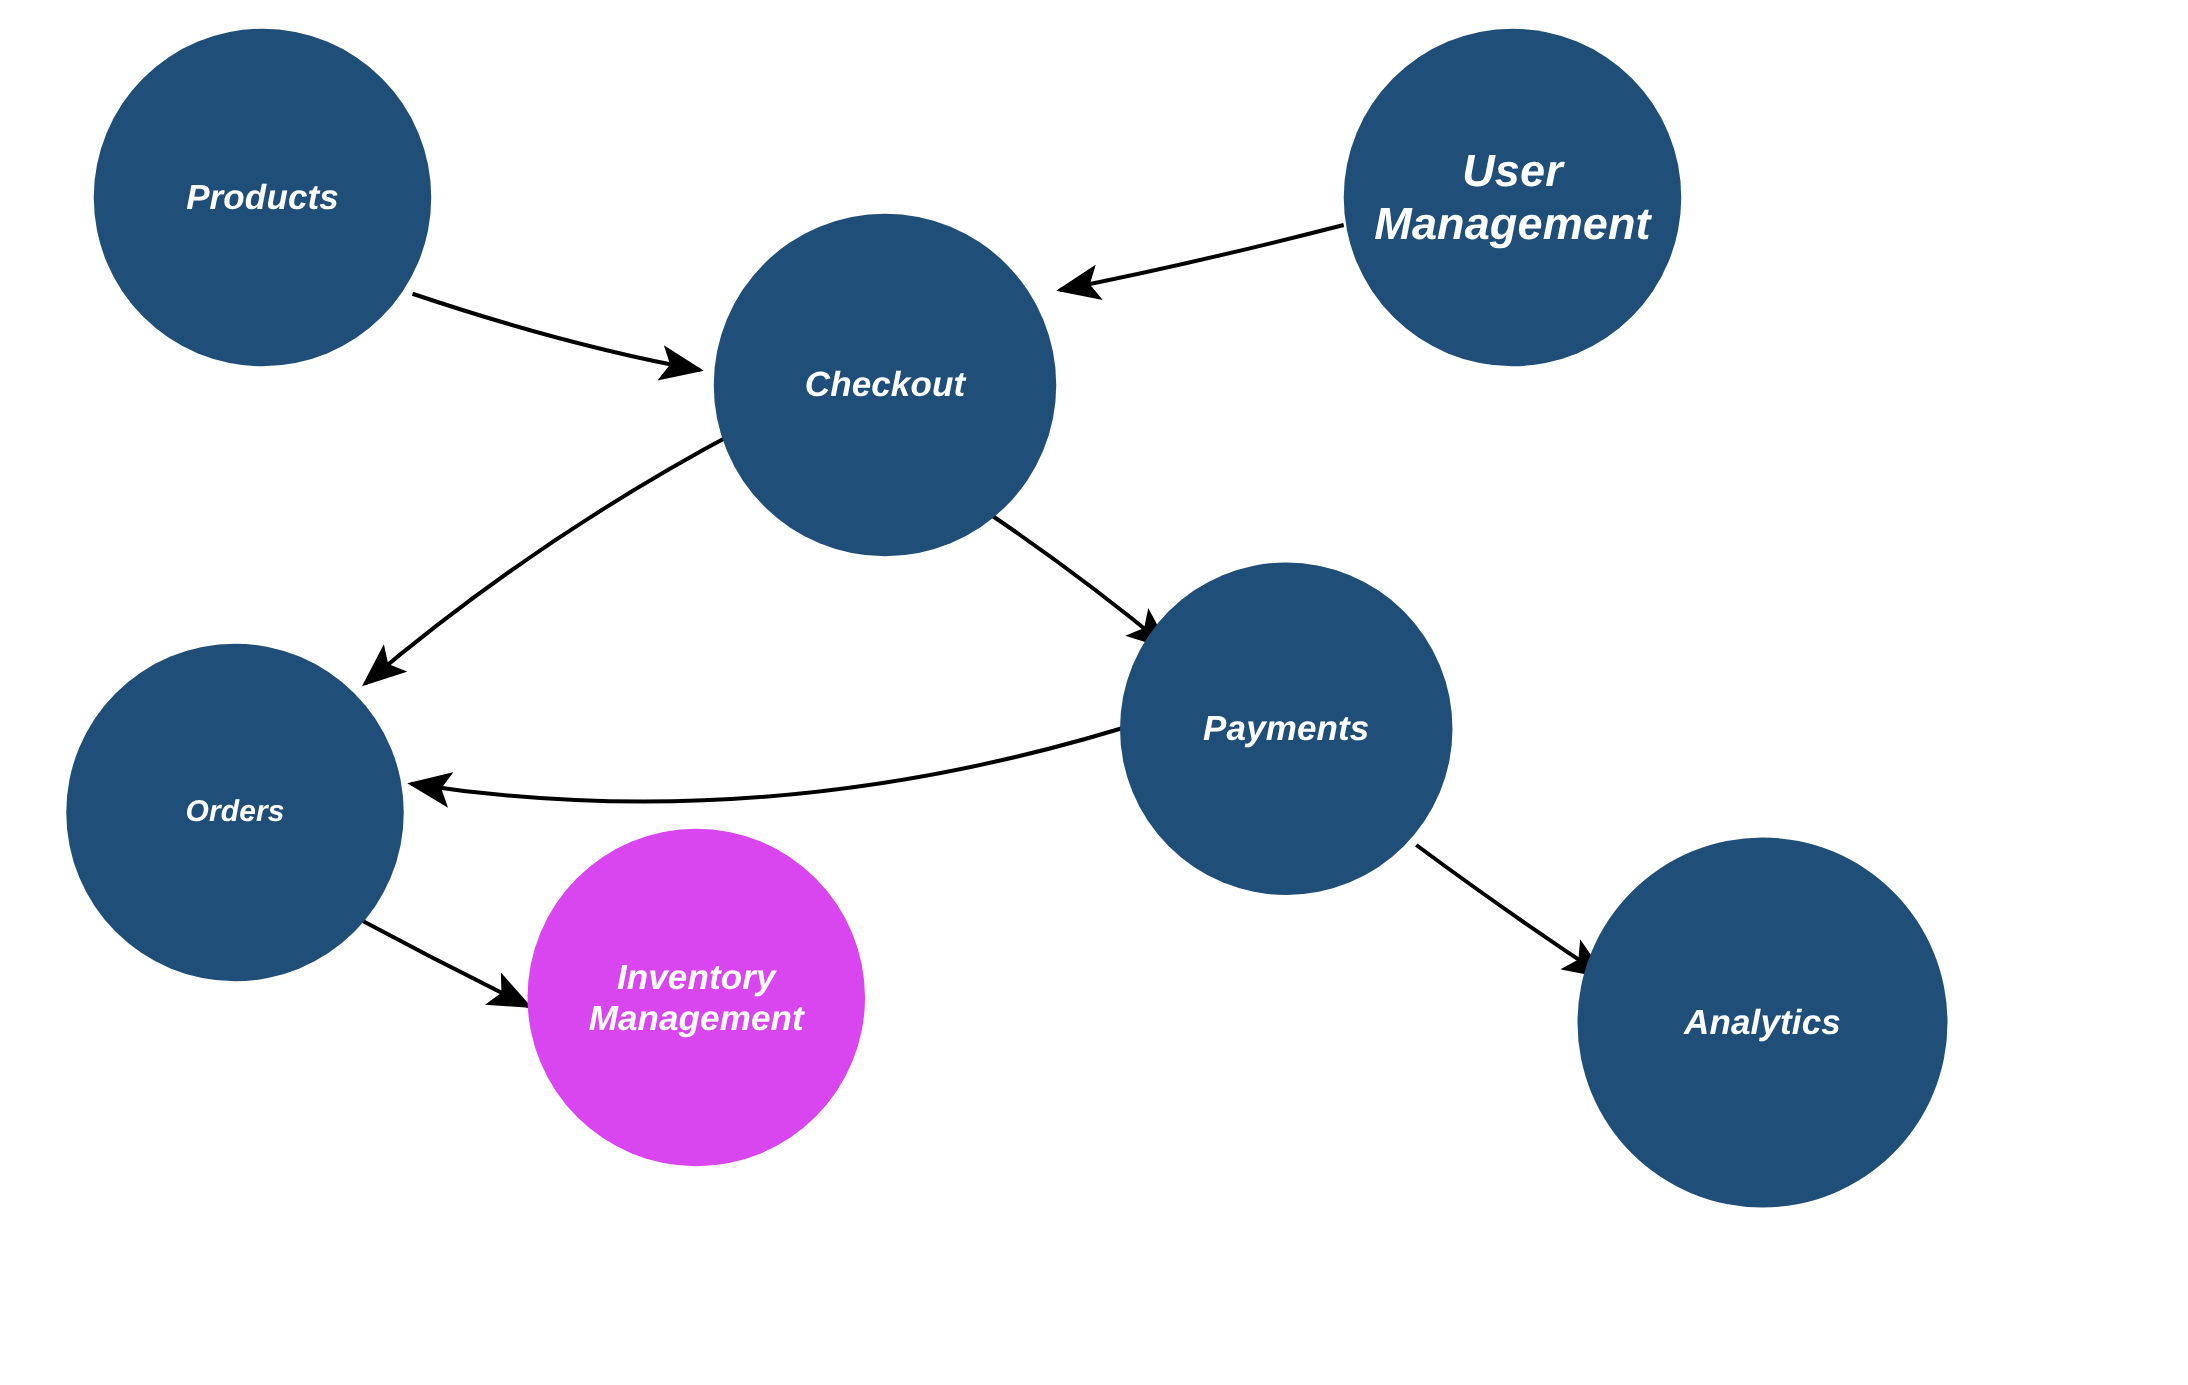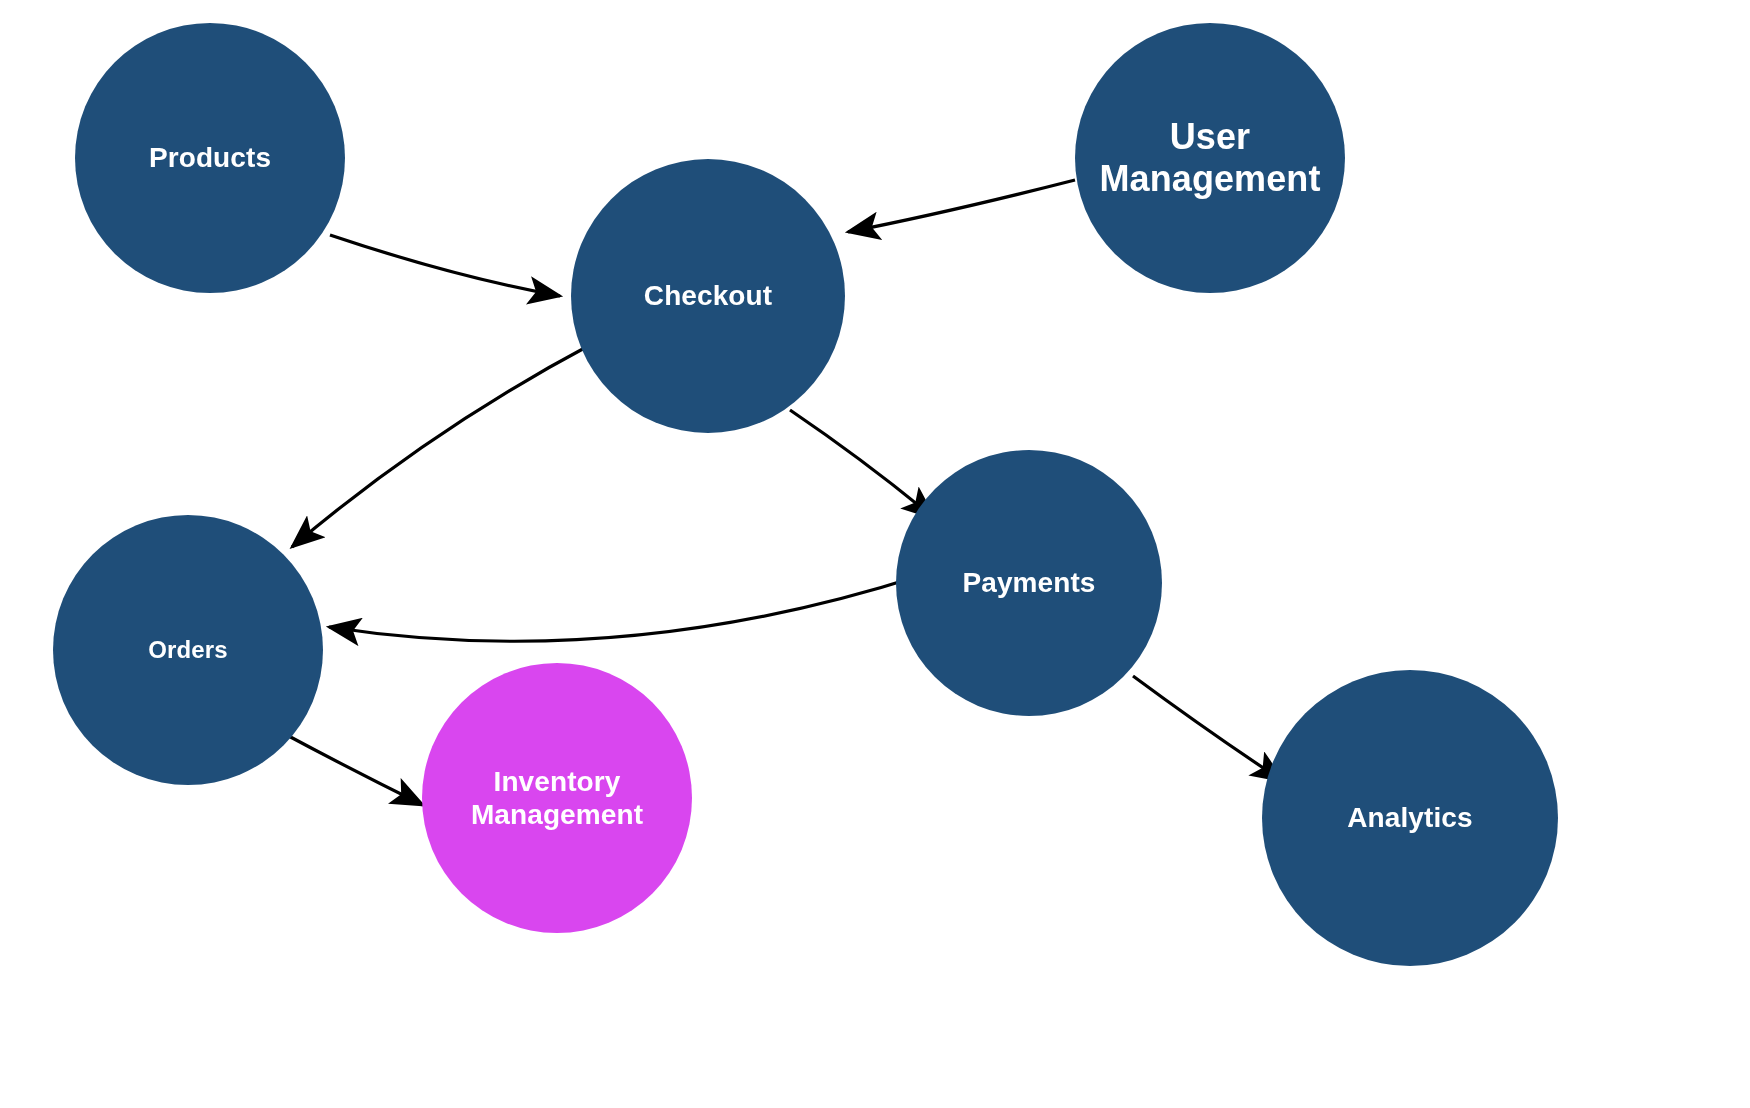--- a/index.html
+++ b/index.html
@@ -45,21 +45,21 @@
     line-height: 1.18;
     letter-spacing: 0.1px;
     white-space: pre-line;
     user-select: none;
     padding: 0 8px;
   }
 </style>
 </head>
 <body>
 
-<div id="graph-canvas" style="width: 1414px; height: 1108px; background: rgb(255, 255, 255);">
+<div id="graph-canvas" style="width: 1414px; height: 1108px; background: rgb(255, 255, 255); font-style: italic;">
 
   <svg id="edge-layer" viewBox="0 0 1750 1108">
     <defs>
       <marker id="arrowhead" markerWidth="11" markerHeight="9" refX="10" refY="4.5" orient="auto" markerUnits="strokeWidth">
         <path d="M0,0 L11,4.5 L0,9 L2.4,4.5 Z" fill="#000000"></path>
       </marker>
     </defs>
 
     <path d="M 330 235 Q 455 277 560 296" fill="none" stroke="#000000" stroke-width="3.2" marker-end="url(#arrowhead)"></path>
 
@@ -78,21 +78,21 @@
 
   <div class="graph-node" style="left: 75px; top: 23px; width: 270px; height: 270px; background: rgb(31, 78, 121);">
     <span class="node-label" style="font-size: 28px; color: rgb(255, 255, 255);">Products</span>
   </div>
 
   <div class="graph-node" style="left: 1075px; top: 23px; width: 270px; height: 270px; background: rgb(31, 78, 121);">
     <span class="node-label" style="font-size: 36px; color: rgb(255, 255, 255);">User
 Management</span>
   </div>
 
-  <div class="graph-node" style="left: 571px; top: 159px; width: 274px; height: 274px; background: rgb(31, 78, 121);">
+  <div class="graph-node" style="left: 571px; top: 171px; width: 274px; height: 274px; background: rgb(31, 78, 121);">
     <span class="node-label" style="font-size: 28px; color: rgb(255, 255, 255);">Checkout</span>
   </div>
 
   <div class="graph-node" style="left: 53px; top: 515px; width: 270px; height: 270px; background: rgb(31, 78, 121);">
     <span class="node-label" style="font-size: 24px; color: rgb(255, 255, 255);">Orders</span>
   </div>
 
   <div class="graph-node" style="left: 896px; top: 450px; width: 266px; height: 266px; background: rgb(31, 78, 121);">
     <span class="node-label" style="font-size: 28px; color: rgb(255, 255, 255);">Payments</span>
   </div>

